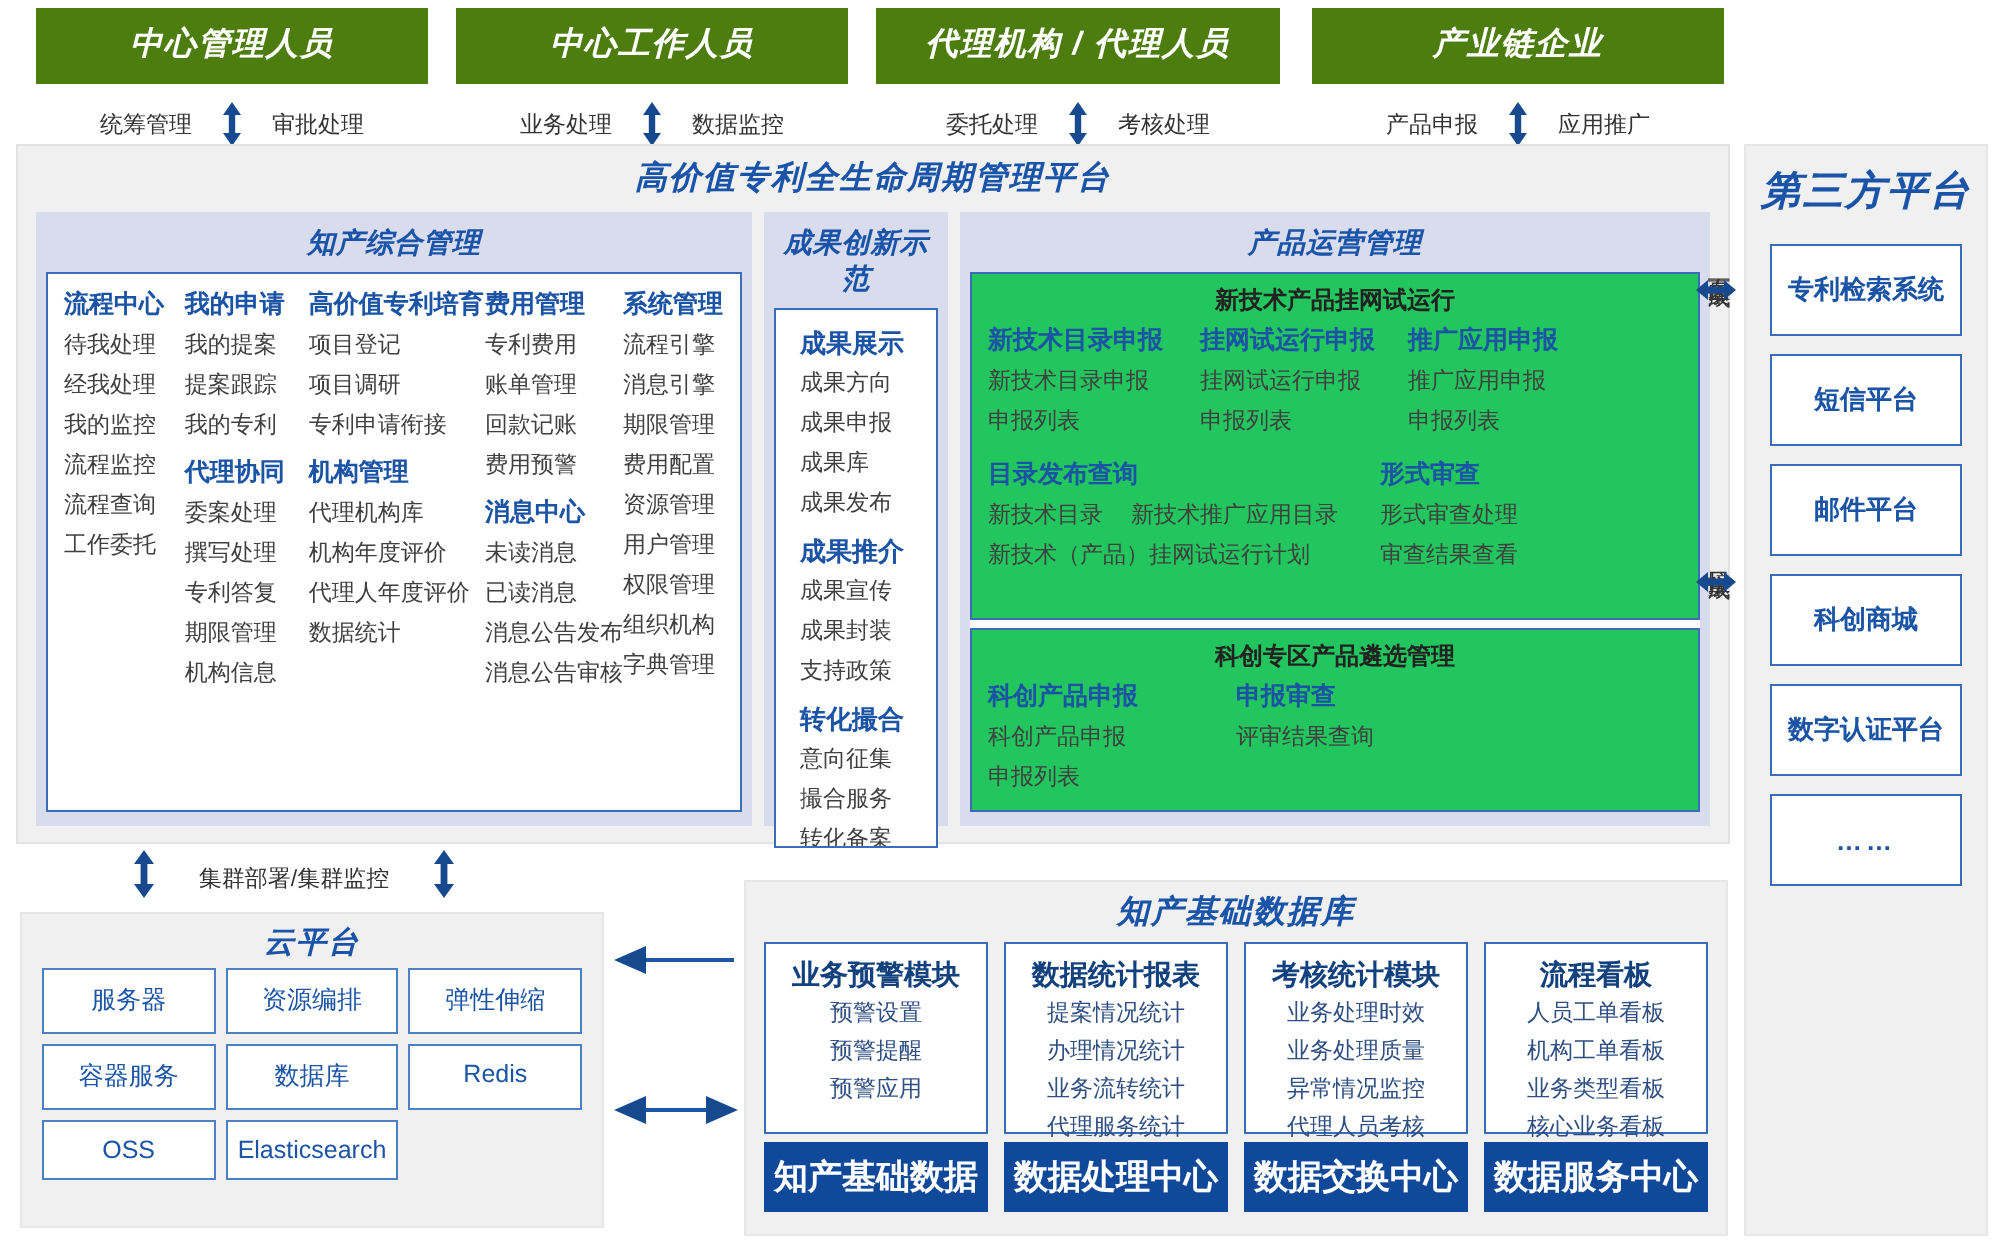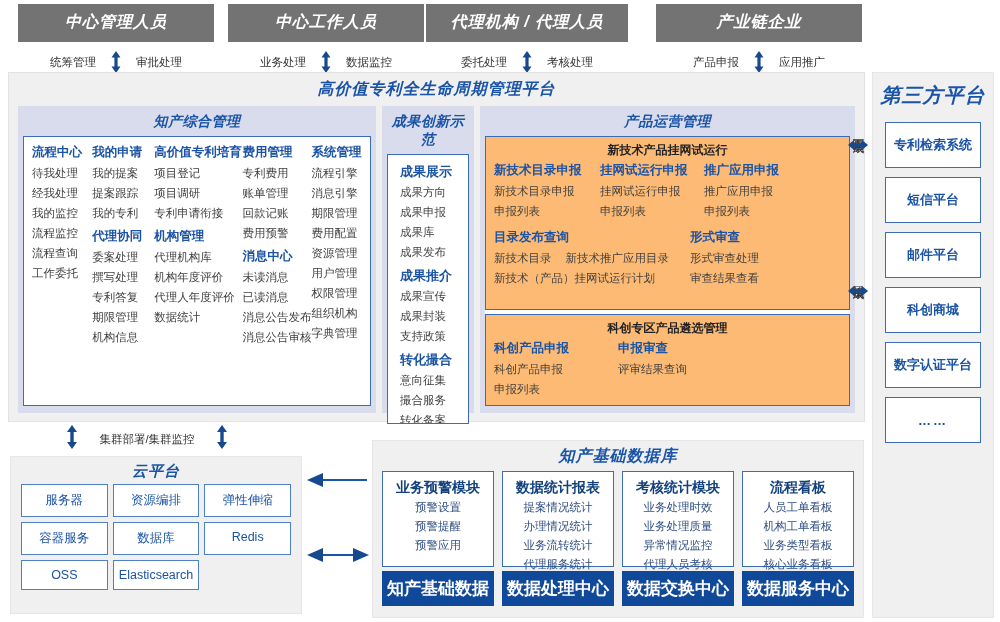--- a/index.html
+++ b/index.html
@@ -7,21 +7,21 @@
     width:1000px;height:622px;background:#ffffff;
     font-family:"Liberation Sans","DejaVu Sans",sans-serif;
     color:#333;position:relative;overflow:hidden;
   }
   .canvas{position:relative;width:1000px;height:622px;}
 
   
   .roles{position:absolute;left:0;top:0;width:1000px;height:68px;}
   .role-col{position:absolute;top:4px;}
   .role-box{
-    background:#737373;color:#fff;text-align:center;
+    background:#4d7c0f;color:#fff;text-align:center;
     font-size:16px;font-weight:bold;font-style:italic;
     padding:8px 0 9px;letter-spacing:1px;
   }
   .role-sub{
     display:flex;align-items:center;justify-content:center;
     gap:14px;margin-top:8px;font-size:11.5px;color:#333;
   }
   .role-sub span.lbl{white-space:nowrap;}
   .vbi{display:inline-block;width:12px;height:24px;flex:none;}
 
@@ -64,21 +64,21 @@
   .kn-c3{width:76px;}
   .kn-c4{width:62px;}
 
   .ach-col{width:100%;align-items:flex-start;}
   .ach-col .hd{width:100%;text-align:left;padding-left:4px;font-size:13px;}
   .ach-col .it{padding-left:4px;}
 
   
   .panel.prodpanel{padding:0;background:#fff;display:flex;flex-direction:column;gap:4px;
      border:none;height:calc(100% - 27px);}
-  .sub{border:1px solid #3b6cb5;background:#fdba74;box-sizing:border-box;padding:4px 8px 6px;}
+  .sub{border:1px solid #3b6cb5;background:#22c55e;box-sizing:border-box;padding:4px 8px 6px;}
   .sub-title{text-align:center;font-size:12px;font-weight:bold;color:#222;line-height:19px;}
   .sub1{height:190px;}
   .sub2{flex:1;}
   .p-cols{display:flex;}
   .p-c0{width:106px;}
   .p-c1{width:104px;}
   .p-c2{width:100px;}
   .p2-c0{width:124px;}
   .p2-c1{width:130px;}
   .inline2{display:flex;gap:14px;}
@@ -170,21 +170,21 @@
       <div class="role-col" style="left: 228px; width: 196px;">
         <div class="role-box">中心工作人员</div>
         <div class="role-sub">
           <span class="lbl">业务处理</span>
           <span class="vbi"><svg width="12" height="24" viewBox="0 0 12 24">
               <path d="M6 1 L10.5 7.5 L7.6 7.5 L7.6 16.5 L10.5 16.5 L6 23 L1.5 16.5 L4.4 16.5 L4.4 7.5 L1.5 7.5 Z" fill="#17498f"></path>
             </svg></span>
           <span class="lbl">数据监控</span>
         </div>
       </div>
-      <div class="role-col" style="left: 426px; width: 202px;">
+      <div class="role-col" style="left: 438px; width: 202px;">
         <div class="role-box">代理机构 / 代理人员</div>
         <div class="role-sub">
           <span class="lbl">委托处理</span>
           <span class="vbi"><svg width="12" height="24" viewBox="0 0 12 24">
               <path d="M6 1 L10.5 7.5 L7.6 7.5 L7.6 16.5 L10.5 16.5 L6 23 L1.5 16.5 L4.4 16.5 L4.4 7.5 L1.5 7.5 Z" fill="#17498f"></path>
             </svg></span>
           <span class="lbl">考核处理</span>
         </div>
       </div>
       <div class="role-col" style="left: 656px; width: 206px;">

